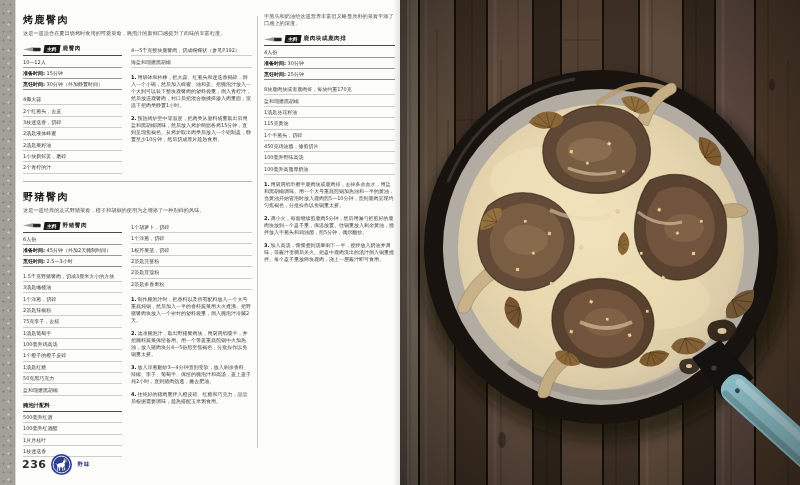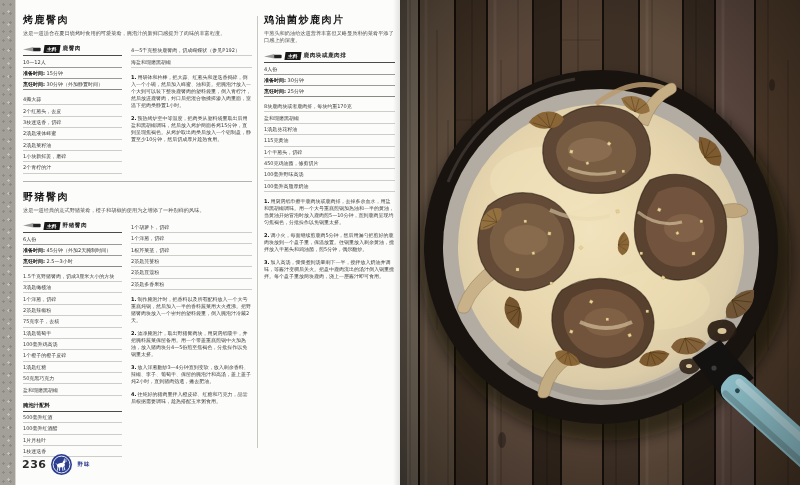--- a/index.html
+++ b/index.html
@@ -163,21 +163,20 @@
               </div>
           </div>
         </div>
       </section>
     </div>
 
     <div class="v-divider"></div>
 
     <div class="col3">
       <section class="recipe">
-        <h1 class="r-title">鸡油菌炒鹿肉片</h1>
         <p class="intro">干葱头和奶油给这道营养丰富但又略显质朴的菜肴平添了口感上的深度。</p>
         <div class="main-row">
           <span class="knife-icon">
             <svg width="18" height="7" viewBox="0 0 24 9">
                 <polygon points="0,4.5 14,1 14,7" fill="#9b9b9b"></polygon>
                 <rect x="13.5" y="2.2" width="10" height="4.6" rx="1" fill="#232323"></rect>
               </svg>
           </span>
           <span class="main-label">主料</span>
           <span class="main-name">鹿肉块或鹿肉排</span>

